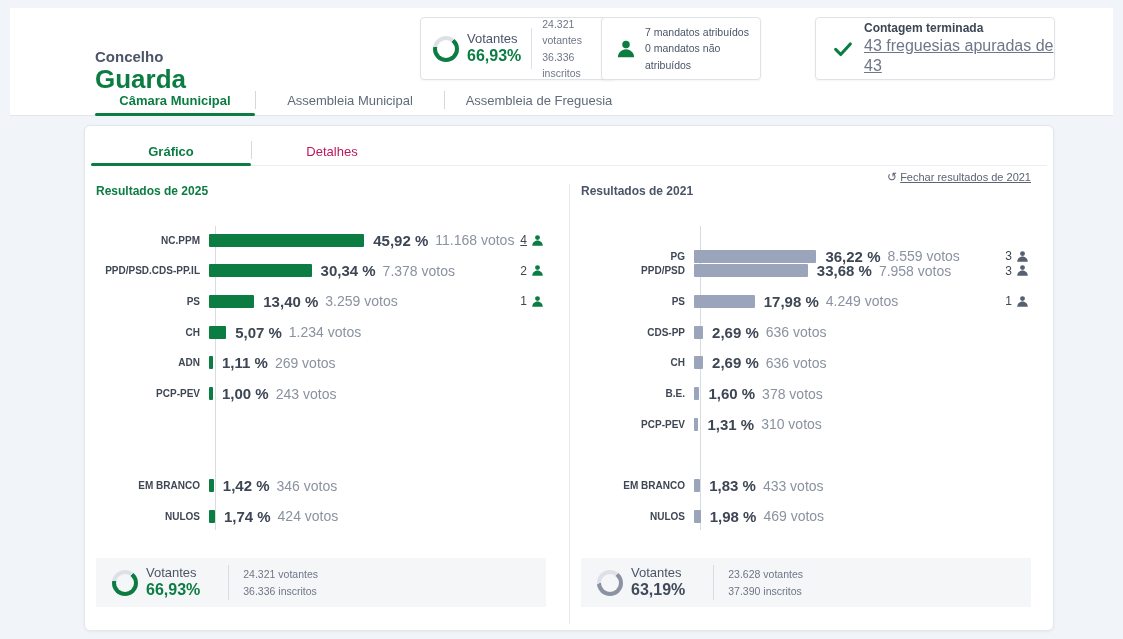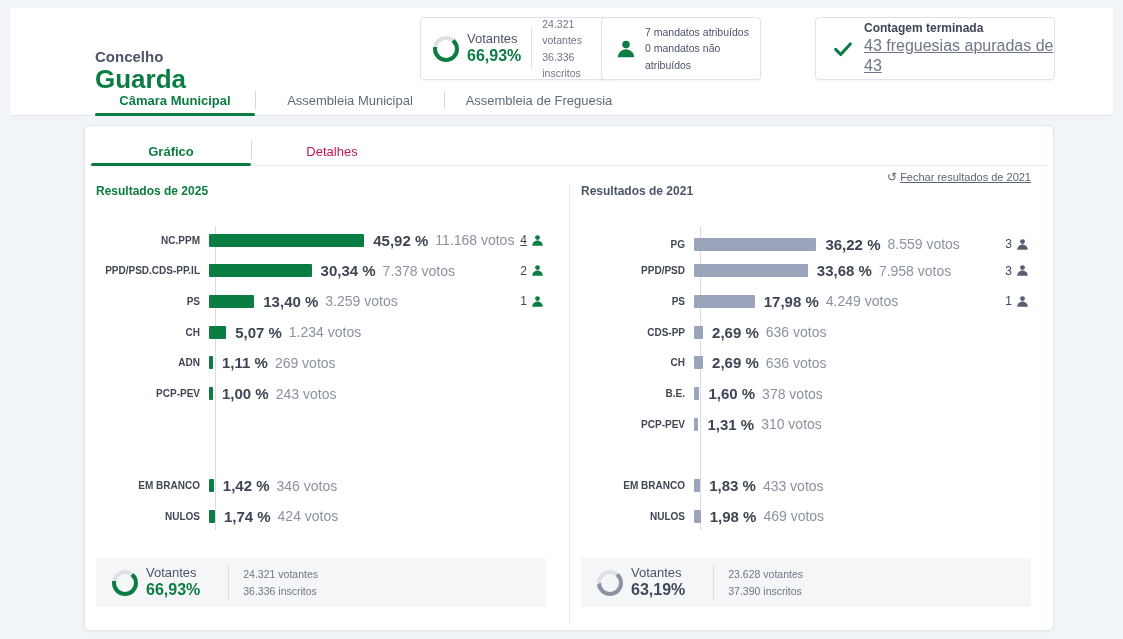--- a/index.html
+++ b/index.html
@@ -235,21 +235,21 @@
         <div>24.321 votantes</div>
         <div>36.336 inscritos</div>
       </div>
     </div>
   </div>
 
   <div class="chart-section section-2021">
     <div class="chart-title title-dark">Resultados de 2021</div>
     <div class="chart-plot">
       <div class="axis-line"></div>
-    <div class="crow" style="top: 4px;">
+    <div class="crow" style="top: 16px;">
           <span class="crow-label">PG</span>
           <div class="crow-bar" style="width: 122.424px; background: rgb(154, 165, 187);"></div>
           <span class="crow-pct">36,22 %</span>
           <span class="crow-votes">8.559 votos</span>
           <span class="crow-mand">
             <span class="">3</span>
             <svg width="13" height="13" viewBox="0 0 16 16">
               <circle cx="8" cy="4.4" r="3" fill="#566070"></circle>
               <path d="M1.5 14.6c0-3.6 2.9-6.5 6.5-6.5s6.5 2.9 6.5 6.5z" fill="#566070"></path>
             </svg>

